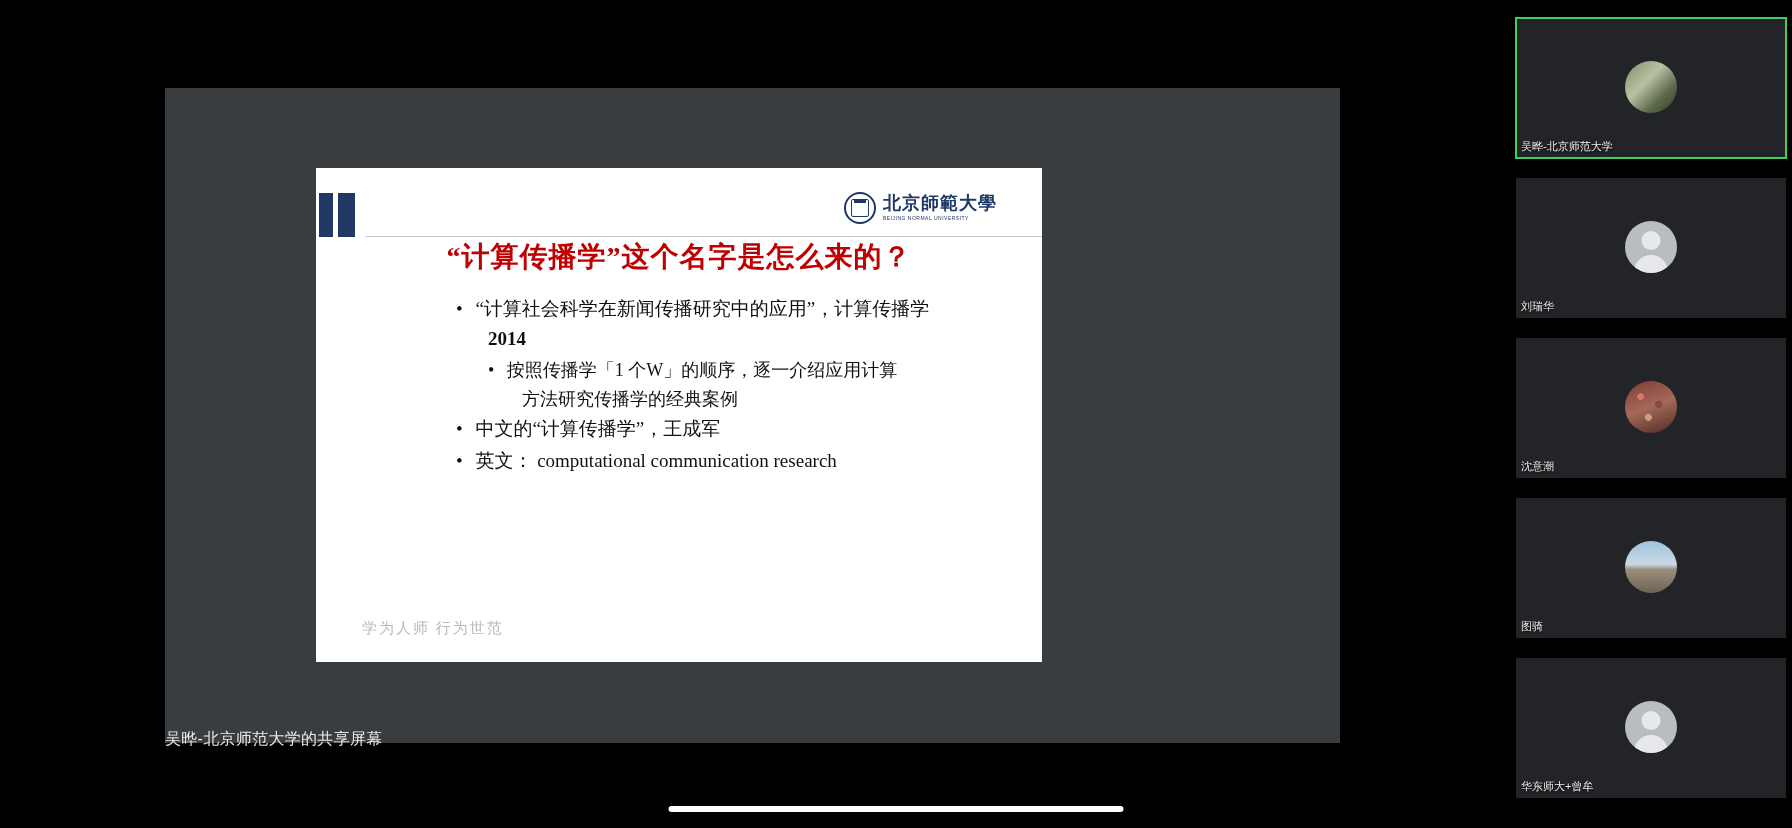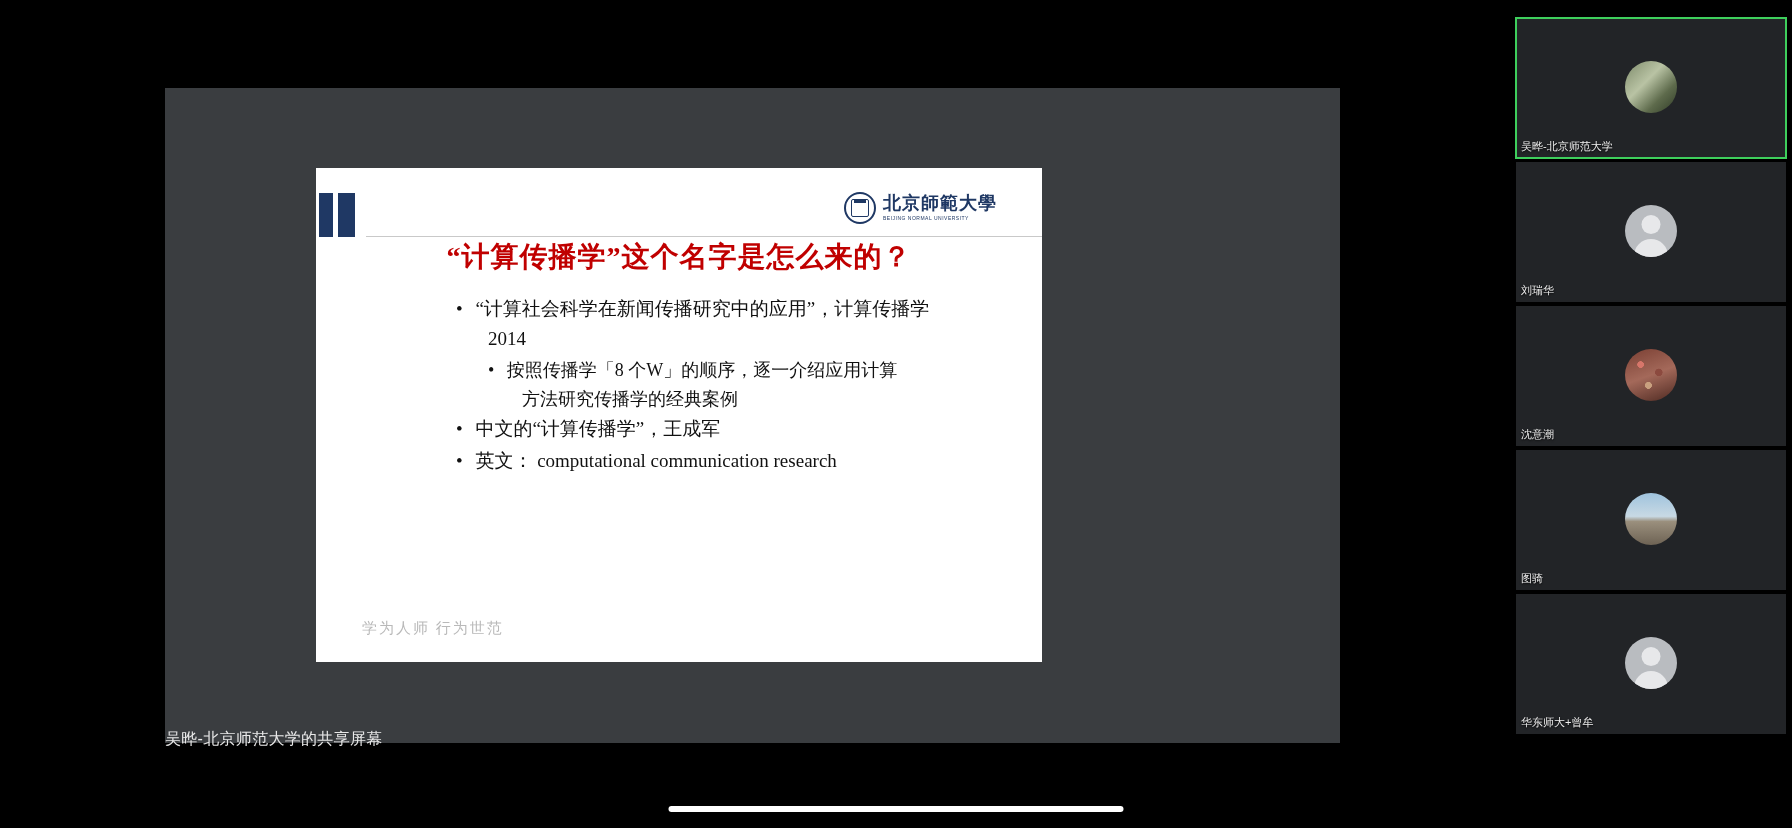--- a/index.html
+++ b/index.html
@@ -146,21 +146,21 @@
     color: #111;
   }
   .l1 {
     font-size: 19px;
     line-height: 30px;
     margin-bottom: 2px;
     text-indent: -18px;
     padding-left: 18px;
   }
   .l1::before { content: "\2022"; margin-right: 8px; }
-  .l1 .cont { display: block; text-indent: 0; padding-left: 14px; }
+  .l1 .cont { display: block; text-indent: 0; padding-left: 14px; font-weight: bold; }
   .l2 {
     font-size: 18px;
     line-height: 29px;
     margin-left: 32px;
     text-indent: -18px;
     padding-left: 18px;
   }
   .l2::before { content: "\2022"; margin-right: 8px; }
   .l2 .cont { display: block; text-indent: 0; padding-left: 16px; }
 
@@ -175,21 +175,21 @@
   }
 
   
   #participants {
     position: absolute;
     right: 4px;
     top: 18px;
     width: 272px;
     display: flex;
     flex-direction: column;
-    gap: 4px;
+    gap: 20px;
   }
   .tile {
     position: relative;
     width: 270px;
     height: 140px;
     background: #222427;
     overflow: hidden;
   }
   .tile.active { outline: 2px solid #3ecf5c; outline-offset: -1px; }
   .tile .avatar {
@@ -284,21 +284,21 @@
     </div>
 
     <div id="slide-title">“计算传播学”这个名字是怎么来的？</div>
 
     <div id="slide-body">
       <div class="l1">
         <span>“计算社会科学在新闻传播研究中的应用”，计算传播学</span>
         <span class="cont">2014</span>
       </div>
       <div class="l2">
-        <span>按照传播学「8 个W」的顺序，逐一介绍应用计算</span>
+        <span>按照传播学「1 个W」的顺序，逐一介绍应用计算</span>
         <span class="cont">方法研究传播学的经典案例</span>
       </div>
       <div class="l1">
         <span>中文的“计算传播学”，王成军</span>
       </div>
       <div class="l1">
         <span>英文： computational communication research</span>
       </div>
     </div>
 

